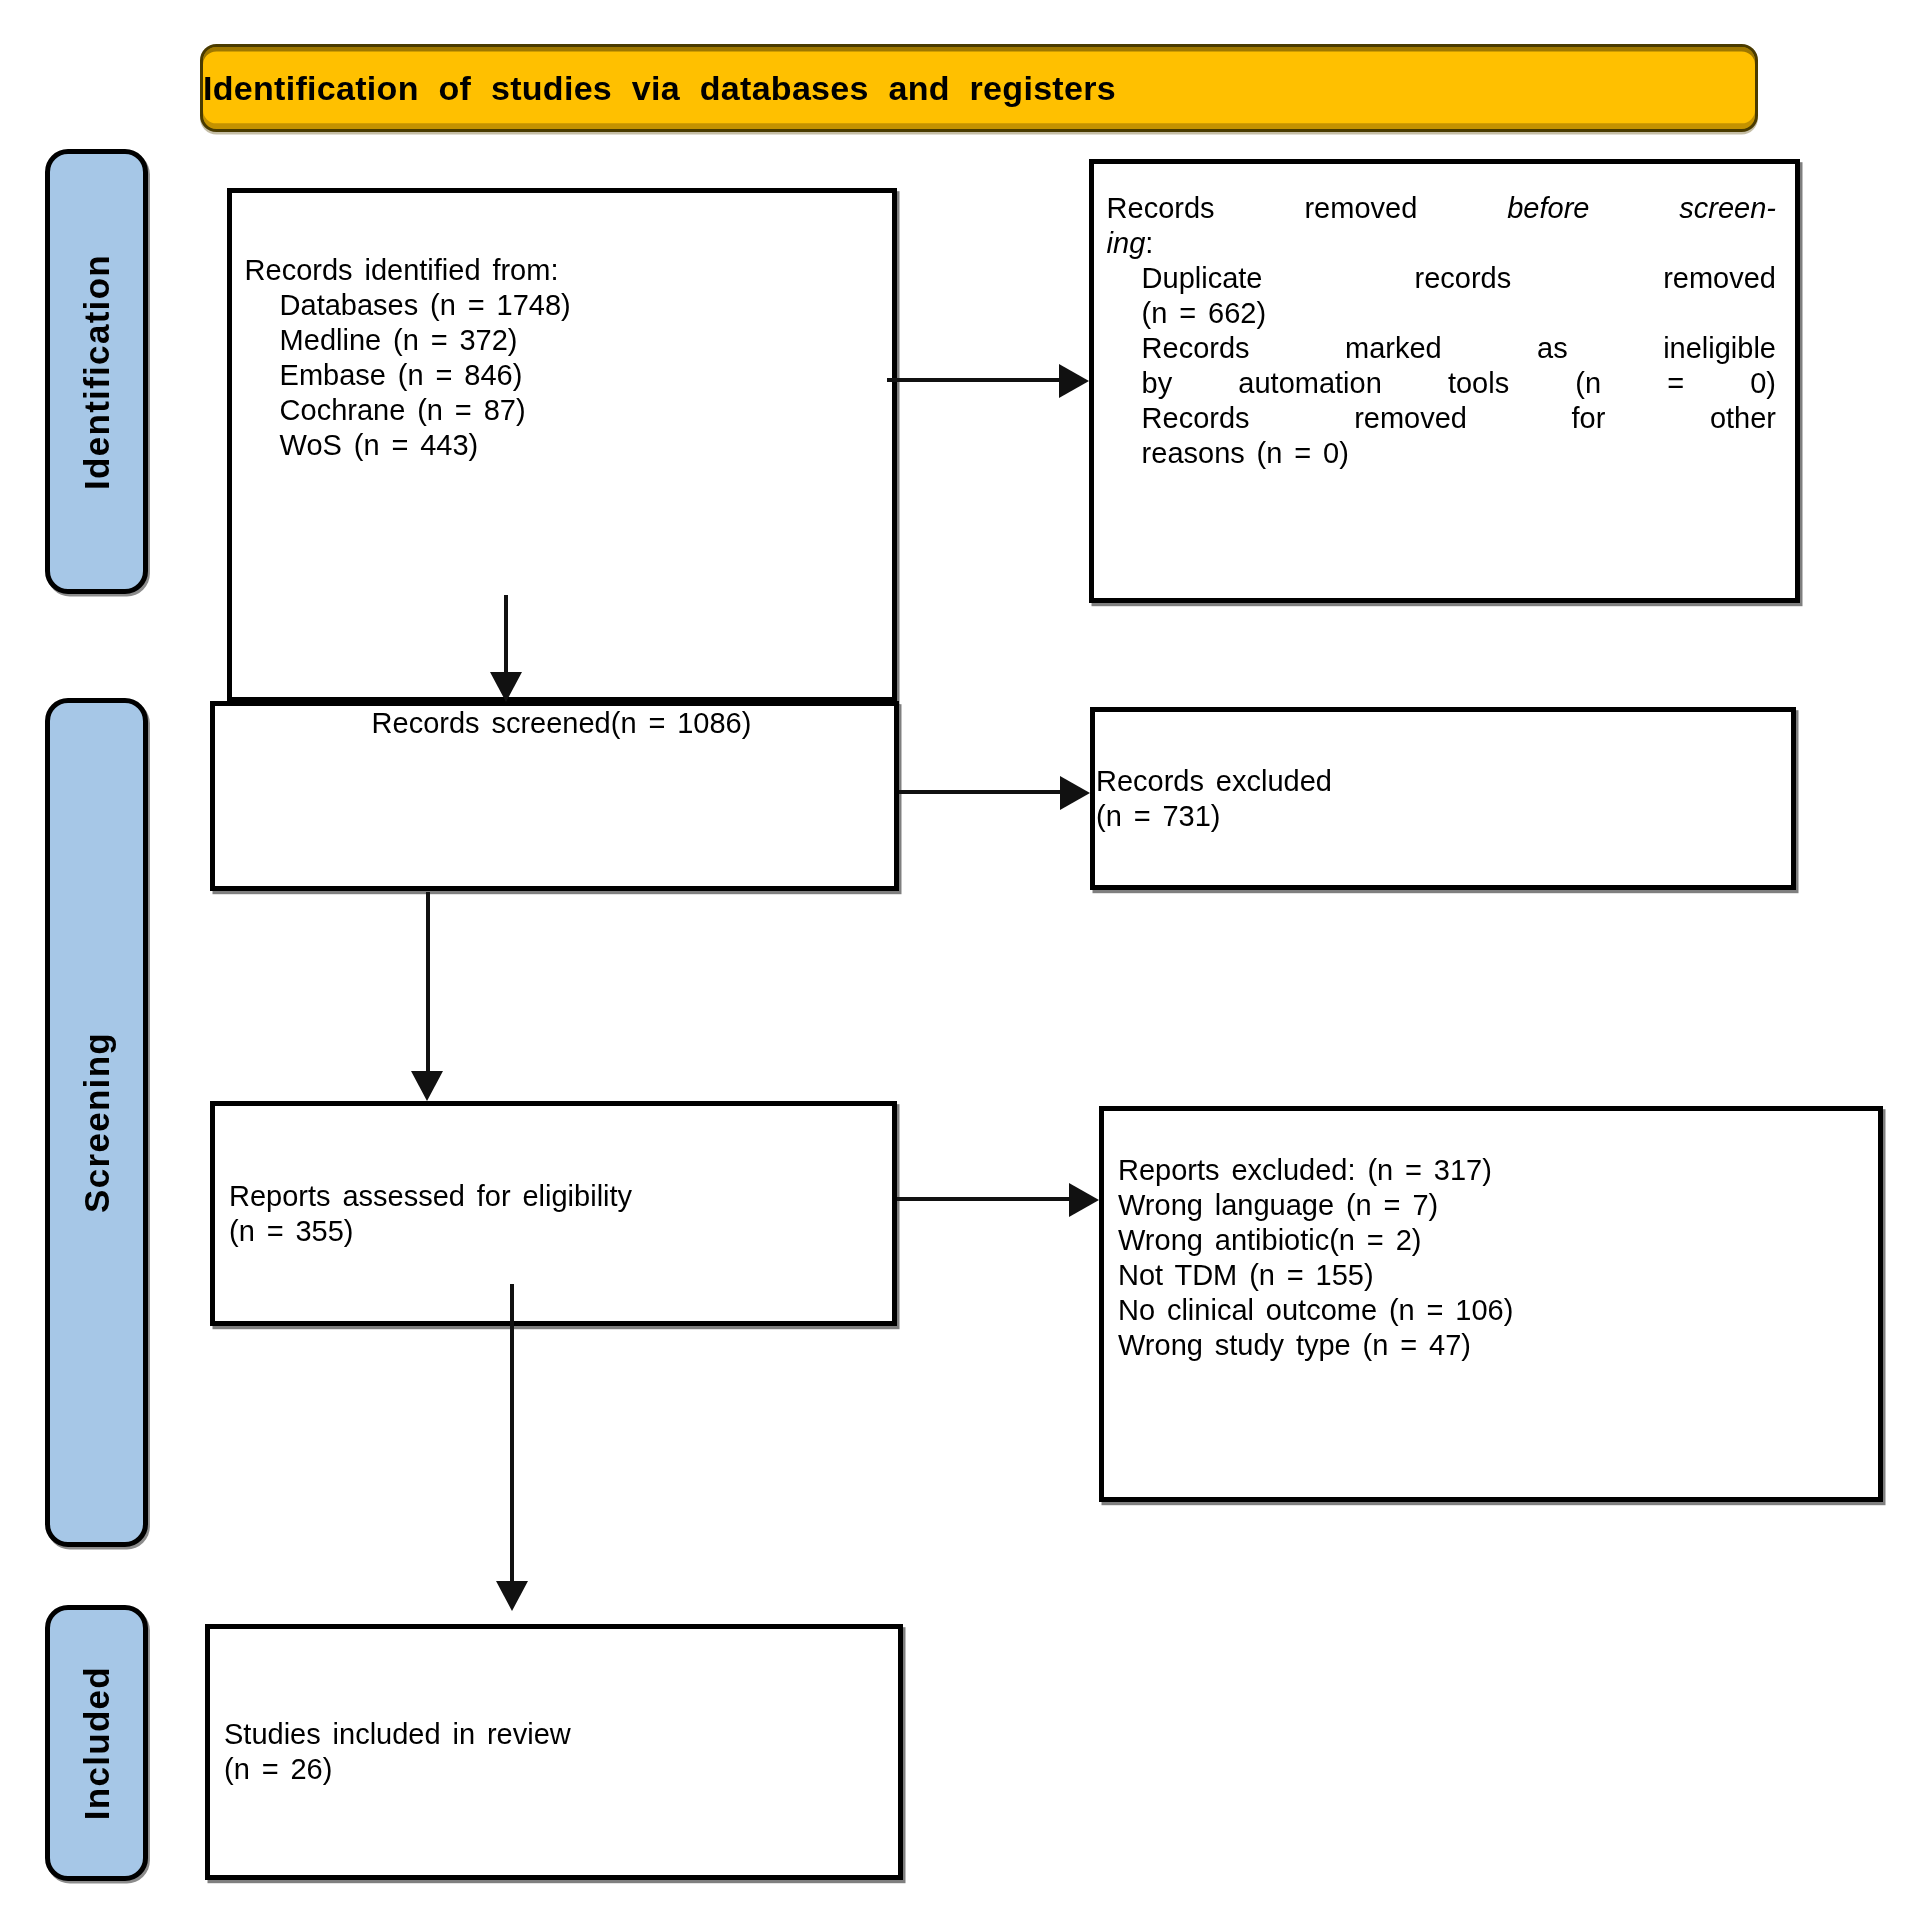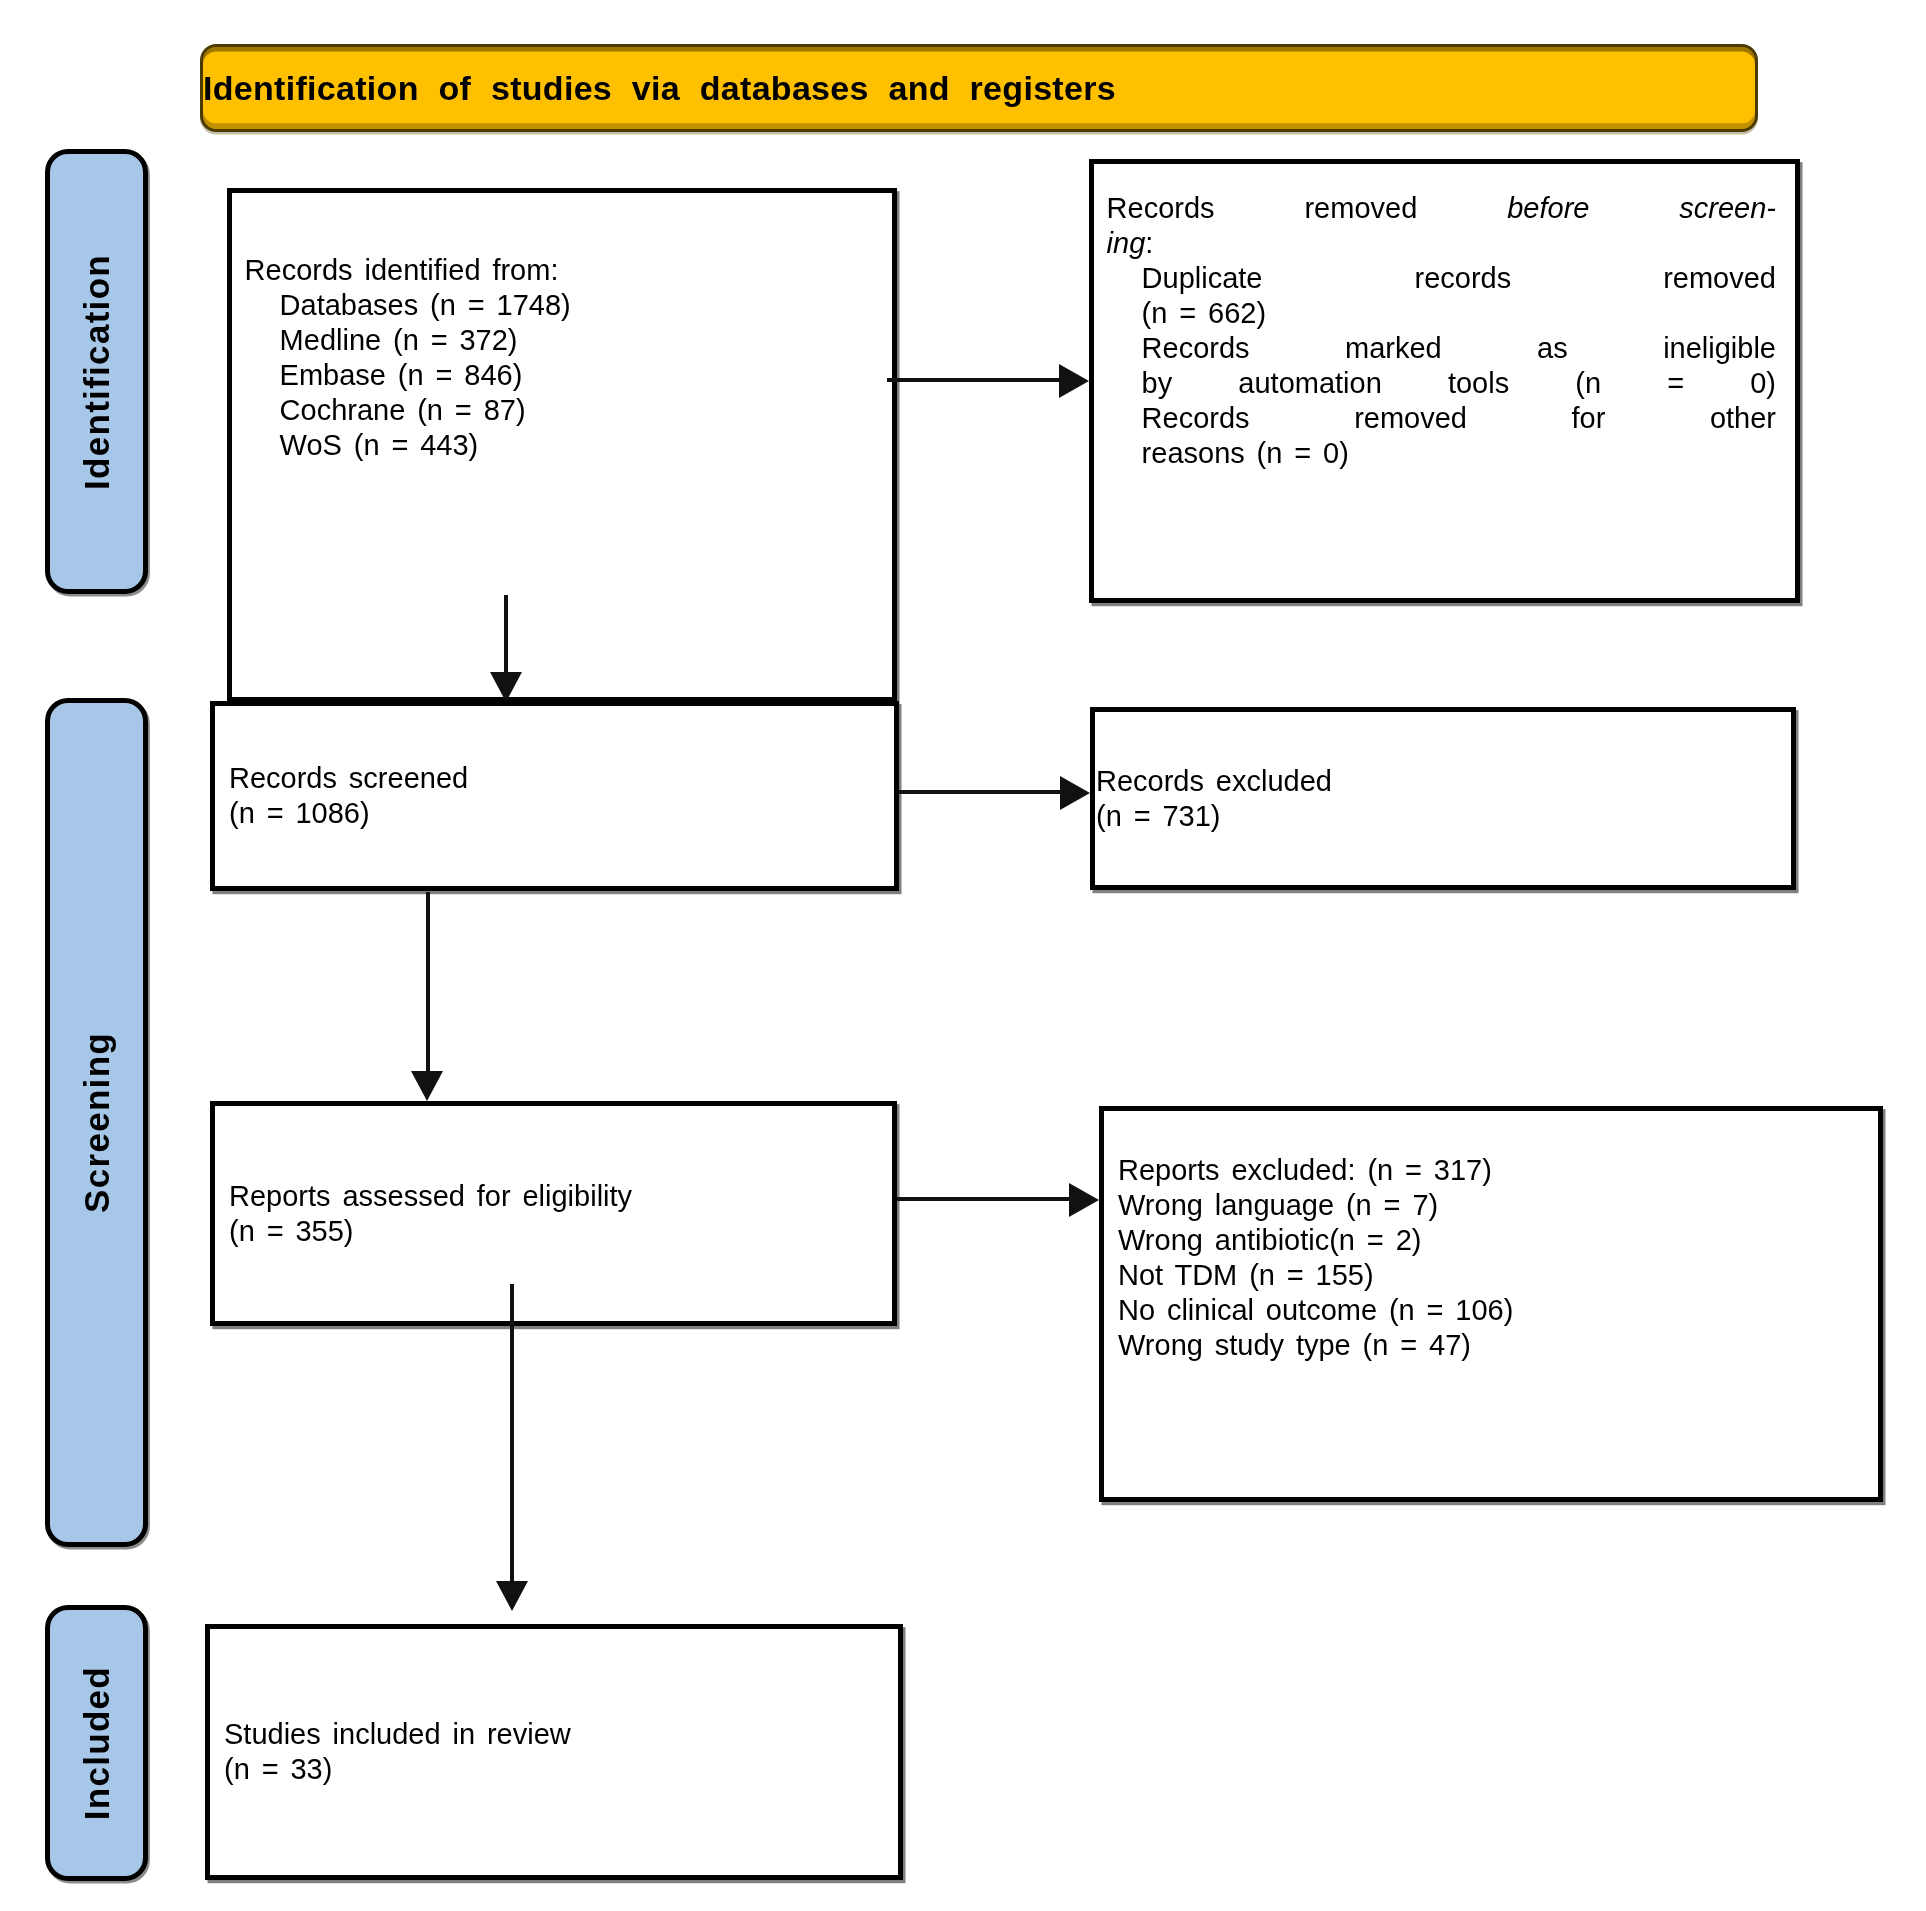--- a/index.html
+++ b/index.html
@@ -84,21 +84,21 @@
     left: 227px; top: 148px; width: 670px; height: 514px;
     padding: 60px 21.4px 0 12.6px;
     margin-top: 40px;
   }
   #box-records-removed {
     left: 1089px; top: 159px; width: 711px; height: 444px;
     padding: 26.5px 19px 0 12.6px;
   }
   #box-records-screened {
     left: 210px; top: 701px; width: 689px; height: 190px;
-    display: flex; flex-direction: column; justify-content: center;
+    display: flex; justify-content: center;
     padding-left: 14px;
   }
   #box-records-excluded {
     left: 1090px; top: 707px; width: 706px; height: 183px;
     display: flex; flex-direction: column; justify-content: center;
     padding-left: 1px;
   }
   #box-reports-assessed {
     left: 210px; top: 1101px; width: 687px; height: 225px;
     display: flex; flex-direction: column; justify-content: center;
@@ -210,21 +210,21 @@
     <div class="line">Reports excluded: (n = 317)</div>
     <div class="line">Wrong language (n = 7)</div>
     <div class="line">Wrong antibiotic(n = 2)</div>
     <div class="line">Not TDM (n = 155)</div>
     <div class="line">No clinical outcome (n = 106)</div>
     <div class="line">Wrong study type (n = 47)</div>
   </div>
 
   <div class="box" id="box-studies-included">
     <div class="line">Studies included in review</div>
-    <div class="line">(n = 33)</div>
+    <div class="line">(n = 26)</div>
   </div>
 
   <div class="shaft" id="arrow-h1-shaft"></div>
   <div class="head-right" id="arrow-h1-head"></div>
 
   <div class="shaft" id="arrow-v1-shaft"></div>
   <div class="head-down" id="arrow-v1-head"></div>
 
   <div class="shaft" id="arrow-h2-shaft"></div>
   <div class="head-right" id="arrow-h2-head"></div>

